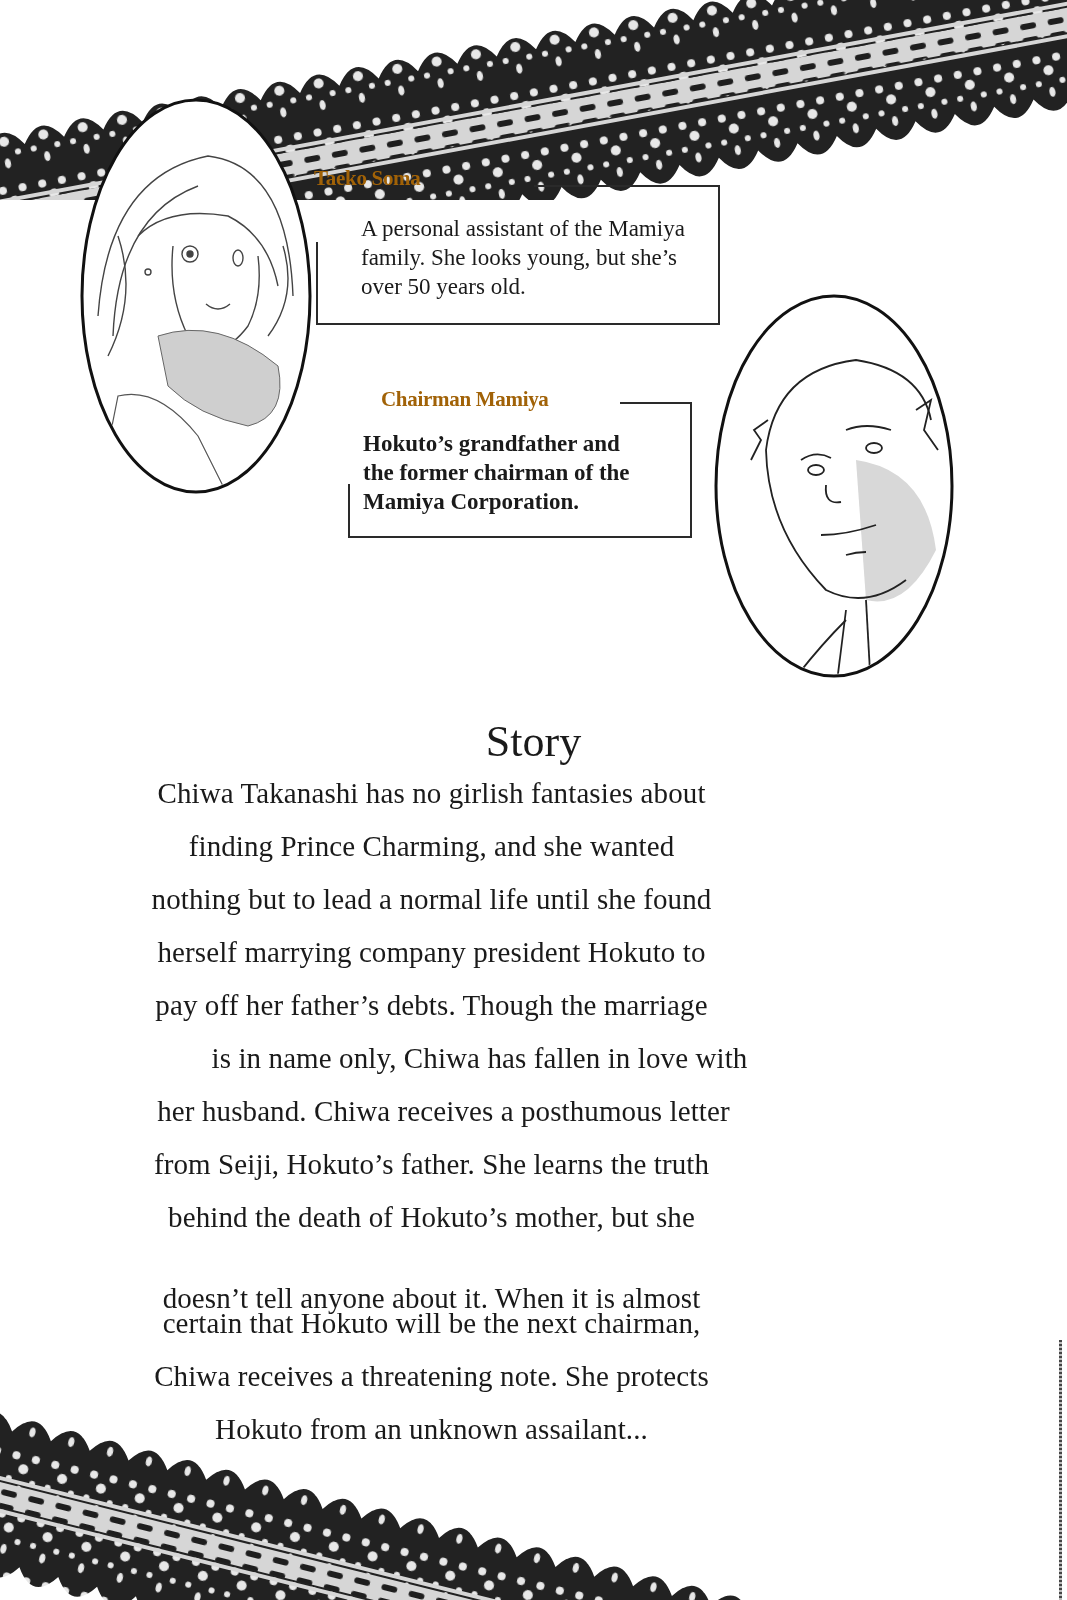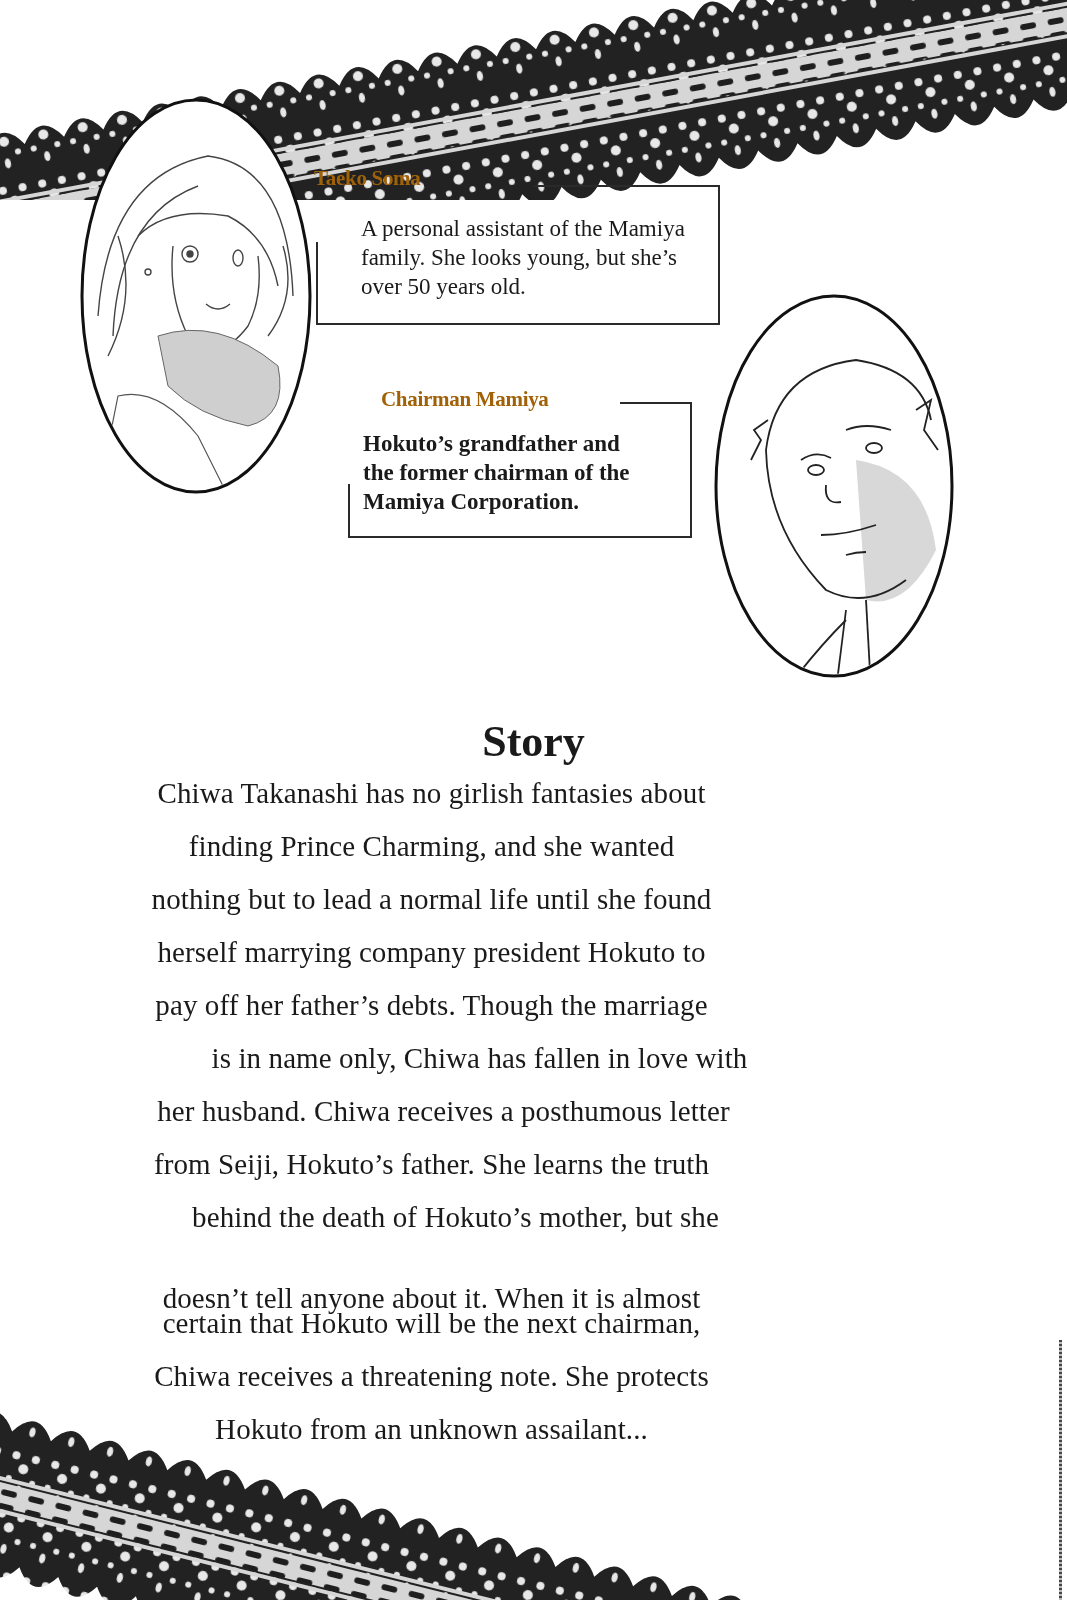--- a/index.html
+++ b/index.html
@@ -5,21 +5,21 @@
   html, body { margin: 0; padding: 0; background: #ffffff; }
   body { width: 1067px; height: 1600px; position: relative; overflow: hidden;
          font-family: "Liberation Serif", "DejaVu Serif", serif; color: #1a1a1a; }
   .lace { position: absolute; left: 0; top: 0; }
   .portrait { position: absolute; }
   .char-name { position: absolute; font-weight: bold; font-size: 21px; letter-spacing: -0.3px;
                color: #a16207; white-space: nowrap; }
   .char-desc { position: absolute; font-size: 23px; line-height: 29px; color: #1a1a1a; }
   .bracket { position: absolute; border-color: #2a2a2a; border-style: solid; border-width: 0; }
   .story-title { position: absolute; left: 0; width: 1067px; top: 716px; text-align: center;
-                 font-weight: bold; font-size: 44px; color: #1a1a1a; }
+                 font-weight: normal; font-size: 44px; color: #1a1a1a; }
   .story-line { position: absolute; left: 0; width: 863px; text-align: center;
                 font-size: 29px; color: #1a1a1a; white-space: nowrap; letter-spacing: 0.1px; }
   .edge-strip { position: absolute; left: 1059px; width: 3px; top: 1340px; height: 260px;
                 background: repeating-linear-gradient(#444 0 2px, #bbb 2px 4px); }
 </style>
 </head>
 <body>
 
 <svg width="0" height="0" style="position:absolute">
   <defs>
@@ -132,19 +132,19 @@
 
 <div class="story-title">Story</div>
 <div class="story-line" style="top:777px;">Chiwa Takanashi has no girlish fantasies about</div>
 <div class="story-line" style="top:830px;">finding Prince Charming, and she wanted</div>
 <div class="story-line" style="top:883px;">nothing but to lead a normal life until she found</div>
 <div class="story-line" style="top:936px;">herself marrying company president Hokuto to</div>
 <div class="story-line" style="top:989px;">pay off her father’s debts. Though the marriage</div>
 <div class="story-line" style="top:1042px;padding-left:48px;">is in name only, Chiwa has fallen in love with</div>
 <div class="story-line" style="top:1095px;padding-left:12px;">her husband. Chiwa receives a posthumous letter</div>
 <div class="story-line" style="top:1148px;">from Seiji, Hokuto’s father. She learns the truth</div>
-<div class="story-line" style="top:1201px;padding-left:24px;">behind the death of Hokuto’s mother, but she</div>
+<div class="story-line" style="top:1201px;">behind the death of Hokuto’s mother, but she</div>
 <div class="story-line" style="top:1254px;margin-top:28px;">doesn’t tell anyone about it. When it is almost</div>
 <div class="story-line" style="top:1307px;">certain that Hokuto will be the next chairman,</div>
 <div class="story-line" style="top:1360px;">Chiwa receives a threatening note. She protects</div>
 <div class="story-line" style="top:1413px;">Hokuto from an unknown assailant...</div>
 
 <div class="edge-strip"></div>
 
 </body></html>

